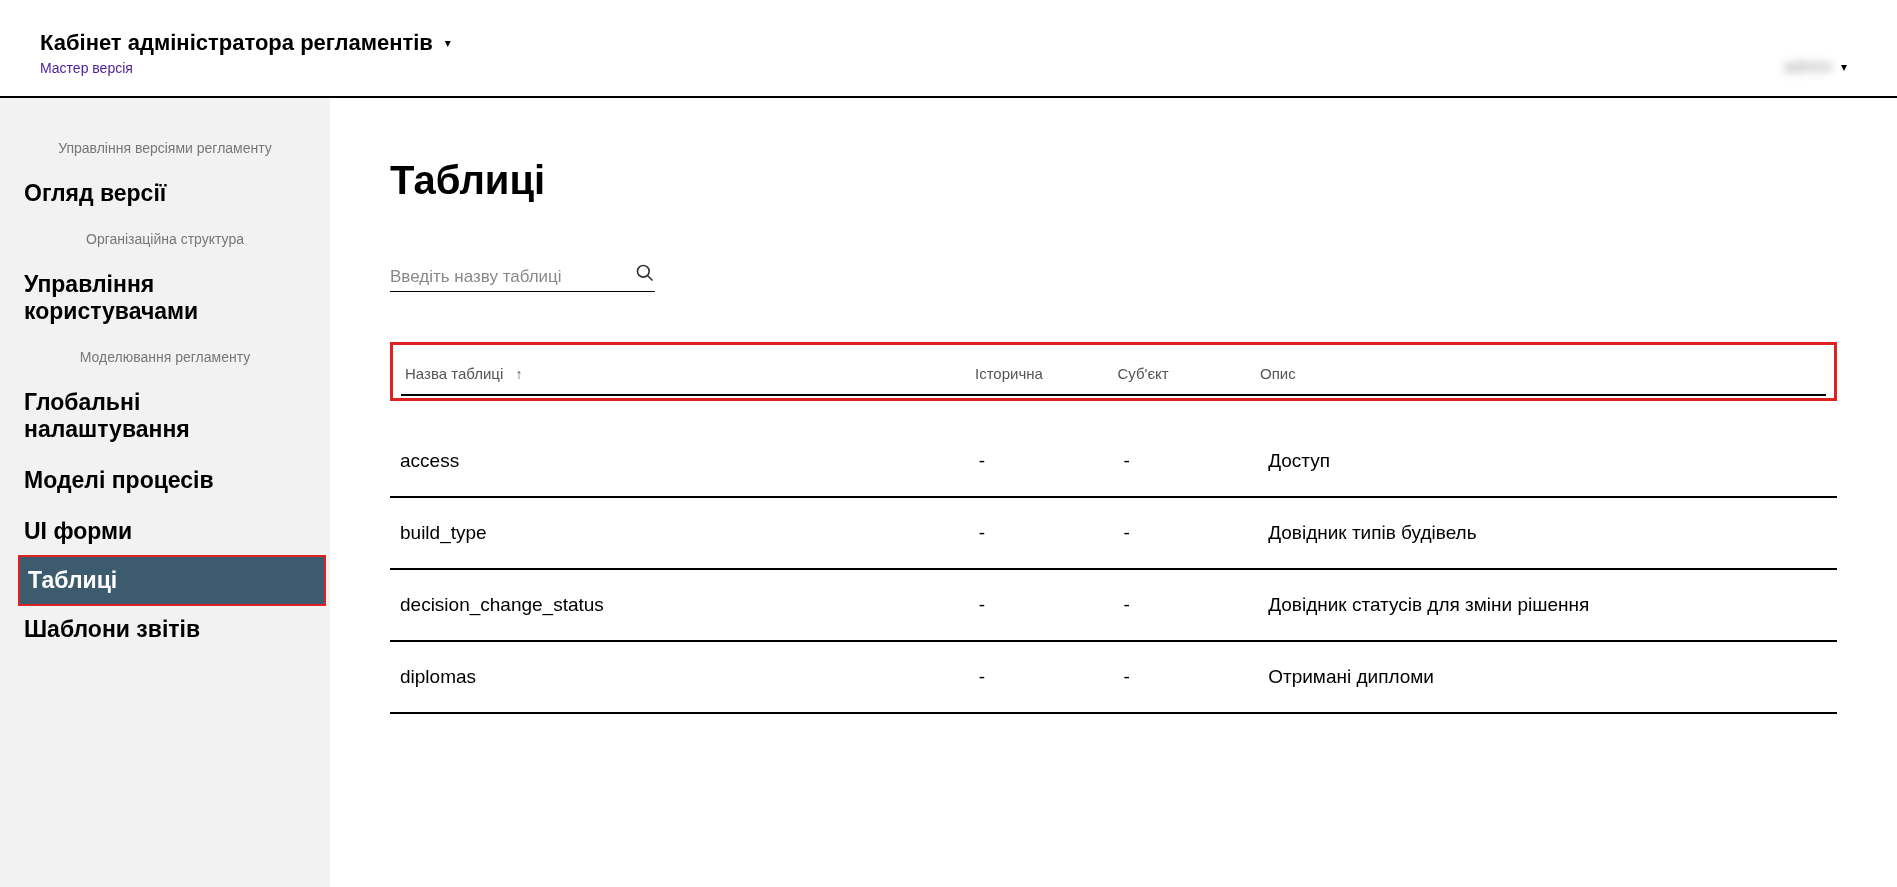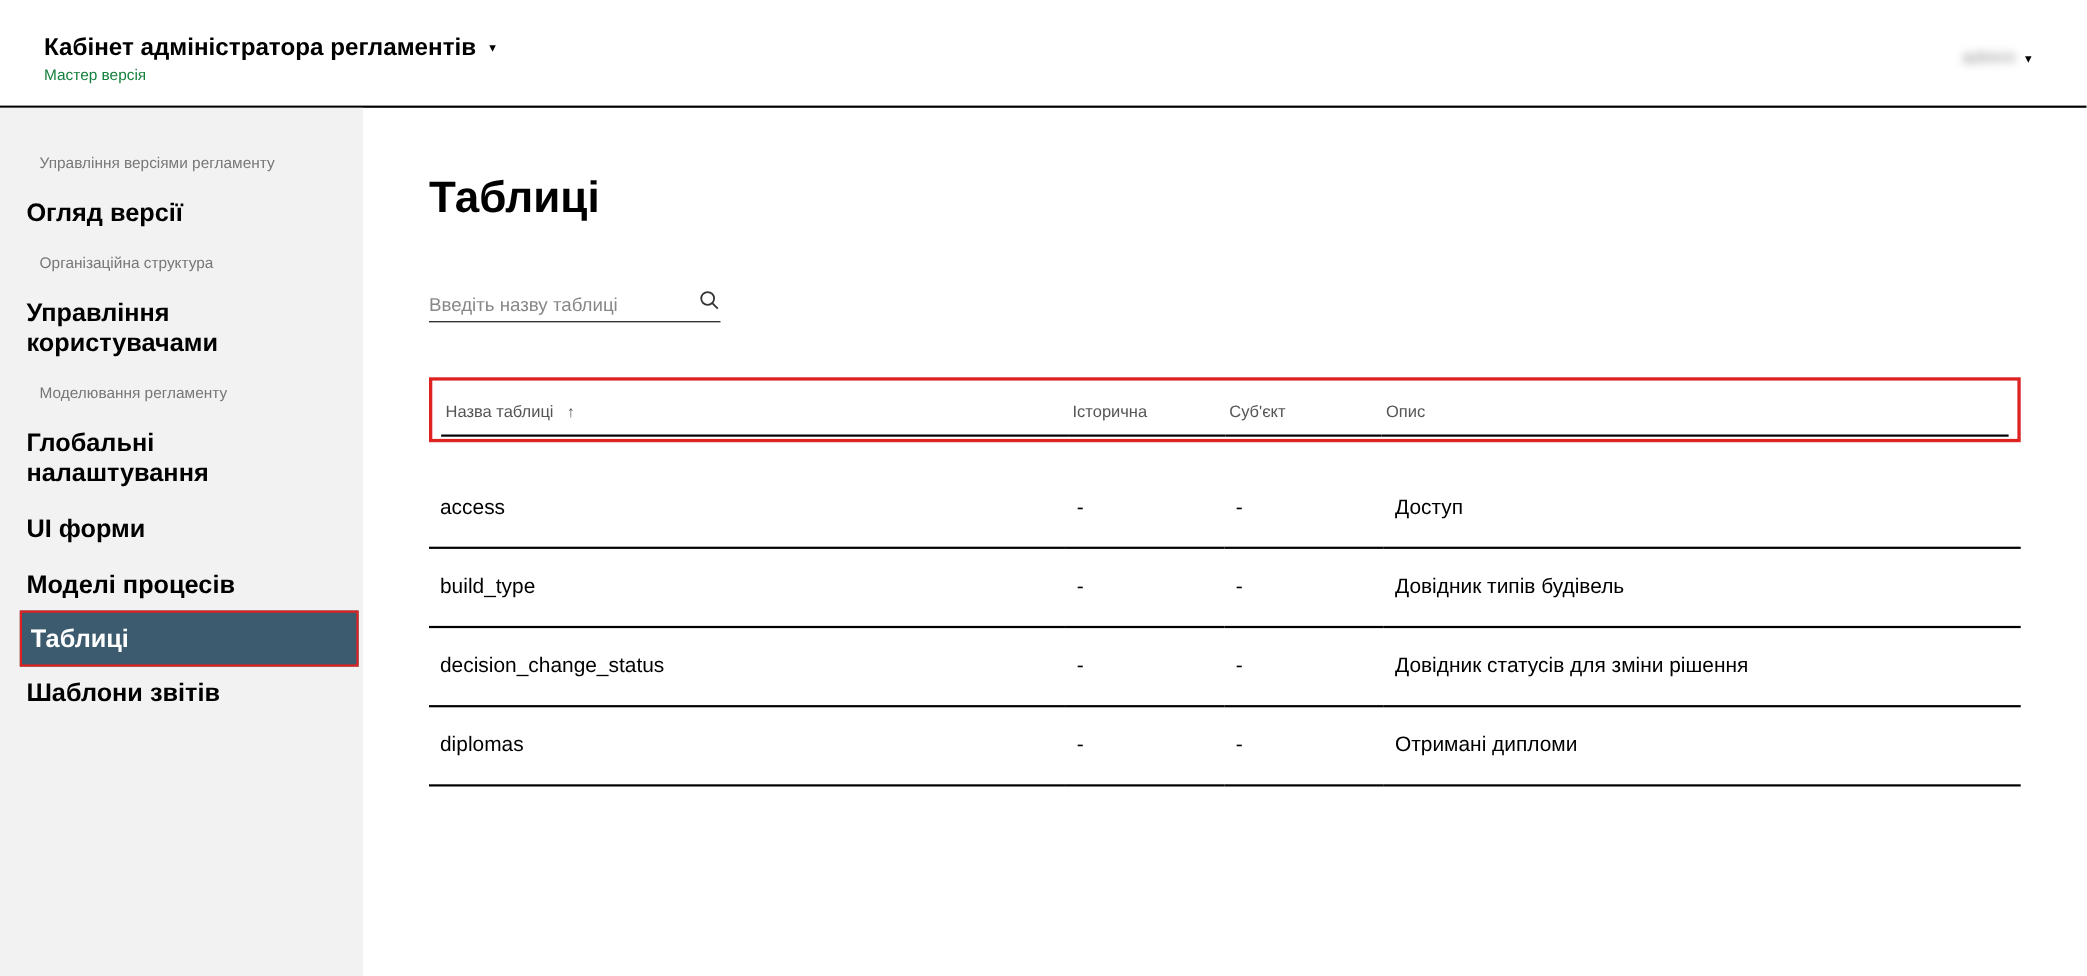--- a/index.html
+++ b/index.html
@@ -1,37 +1,37 @@
 <!DOCTYPE html>
 <html><head>
   <meta charset="utf-8">
   <style>
     * { box-sizing: border-box; margin: 0; padding: 0; }
     body { font-family: Arial, Helvetica, sans-serif; color: #000; background: #fff; }
 
     .header {
       display: flex;
       justify-content: space-between;
-      align-items: center;
+      align-items: flex-end;
       padding: 30px 40px 20px 40px;
       border-bottom: 2px solid #000;
     }
     .header-left { display: flex; flex-direction: column; }
     .header-title-row { display: flex; align-items: center; gap: 12px; }
     .header-title { font-size: 22px; font-weight: bold; }
-    .header-sub { font-size: 14px; color: #15803d; margin-top: 4px; }
+    .header-sub { font-size: 14px; color: #4c1d95; margin-top: 4px; }
     .dropdown-caret { font-size: 12px; color: #000; cursor: pointer; }
 
     .user-menu { display: flex; align-items: center; gap: 8px; padding-right: 10px; }
     .user-blur { filter: blur(4px); color: #888; font-size: 16px; letter-spacing: 1px; }
     .user-caret { font-size: 12px; color: #000; cursor: pointer; }
 
     .layout { display: flex; min-height: calc(100vh - 90px); }
     .sidebar { width: 330px; background: #f2f2f2; padding: 30px 0 30px 0; }
-    .side-section-label { font-size: 14px; color: #777; padding: 12px 36px; }
+    .side-section-label { font-size: 14px; color: #777; padding: 12px 36px; text-align: center; }
     .side-item {
       font-size: 23px;
       font-weight: bold;
       padding: 12px 24px;
       cursor: pointer;
     }
     .side-item.active {
       background: #3d5b6e;
       color: #fff;
       border: 2px solid #d22;
@@ -89,22 +89,22 @@
 </div>
 
 <div class="layout">
   <nav class="sidebar" id="sidebar">
       <div class="side-section-label">Управління версіями регламенту</div>
       <div class="side-item">Огляд версії</div>
       <div class="side-section-label">Організаційна структура</div>
       <div class="side-item">Управління користувачами</div>
       <div class="side-section-label">Моделювання регламенту</div>
       <div class="side-item">Глобальні налаштування</div>
+      <div class="side-item">Моделі процесів</div>
       <div class="side-item">UI форми</div>
-      <div class="side-item">Моделі процесів</div>
       <div class="side-item active">Таблиці</div>
       <div class="side-item">Шаблони звітів</div>
     </nav>
 
   <main class="main">
     <h1 class="page-title">Таблиці</h1>
 
     <div>
       <div class="search-row">
         <input class="search-input" type="text" placeholder="Введіть назву таблиці" style="">

